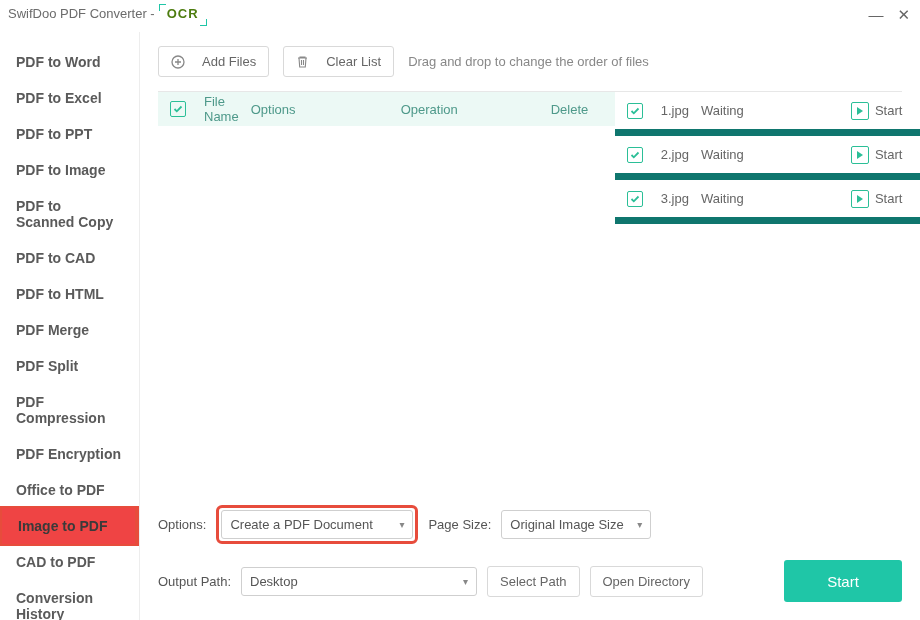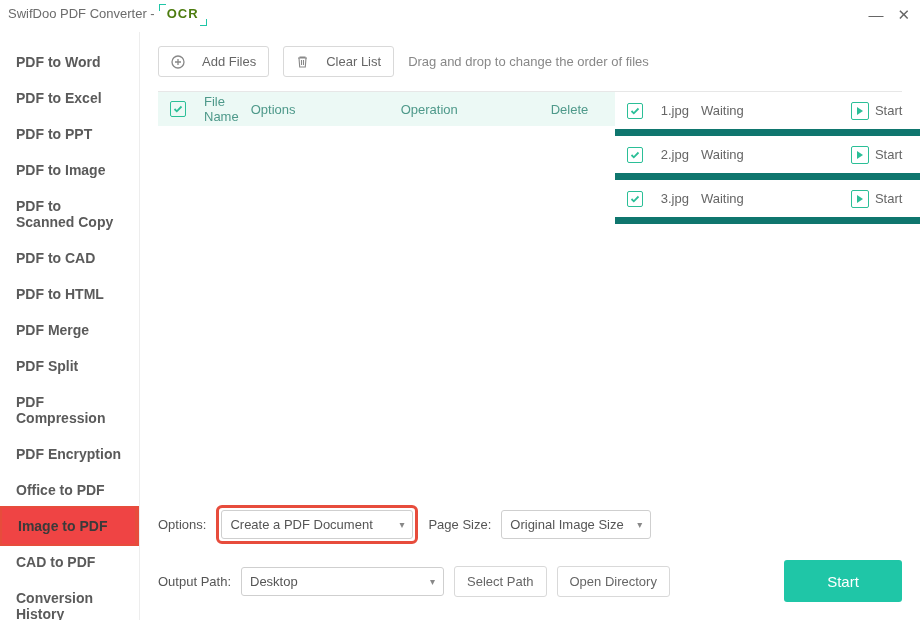--- a/index.html
+++ b/index.html
@@ -36,21 +36,21 @@
   .start-cell { display: flex; align-items: center; cursor: pointer; color: #666; }
   .del { width: 20px; height: 20px; border-radius: 50%; background: #e74c3c; display: inline-flex; align-items: center; justify-content: center; cursor: pointer; color: #fff; }
 
   .footer { margin-top: auto; padding-top: 14px; display: flex; flex-direction: column; gap: 16px; }
   .opt-row { display: flex; align-items: center; gap: 10px; }
   .select { display: inline-flex; align-items: center; justify-content: space-between; border: 1px solid #cfcfcf; border-radius: 3px; padding: 6px 8px; background: #fff; cursor: pointer; font-size: 13px; color: #555; text-align: right; }
   .select .caret { margin-left: 8px; font-size: 10px; color: #888; }
   .options-select { width: 192px; }
   .hl-red { border: 3px solid #e74c3c; border-radius: 6px; padding: 2px; display: inline-flex; }
   .pagesize-select { width: 150px; }
-  .output-select { width: 203px; }
+  .output-select { width: 236px; }
   .label { color: #555; }
   .big-start { margin-left: auto; background: #1fc6a7; color: #fff; border: none; border-radius: 3px; width: 118px; height: 42px; font-size: 15px; cursor: pointer; }
 
   svg { display: block; }
 </style>
 </head>
 <body>
 
 <div class="window">
   <div class="titlebar">

